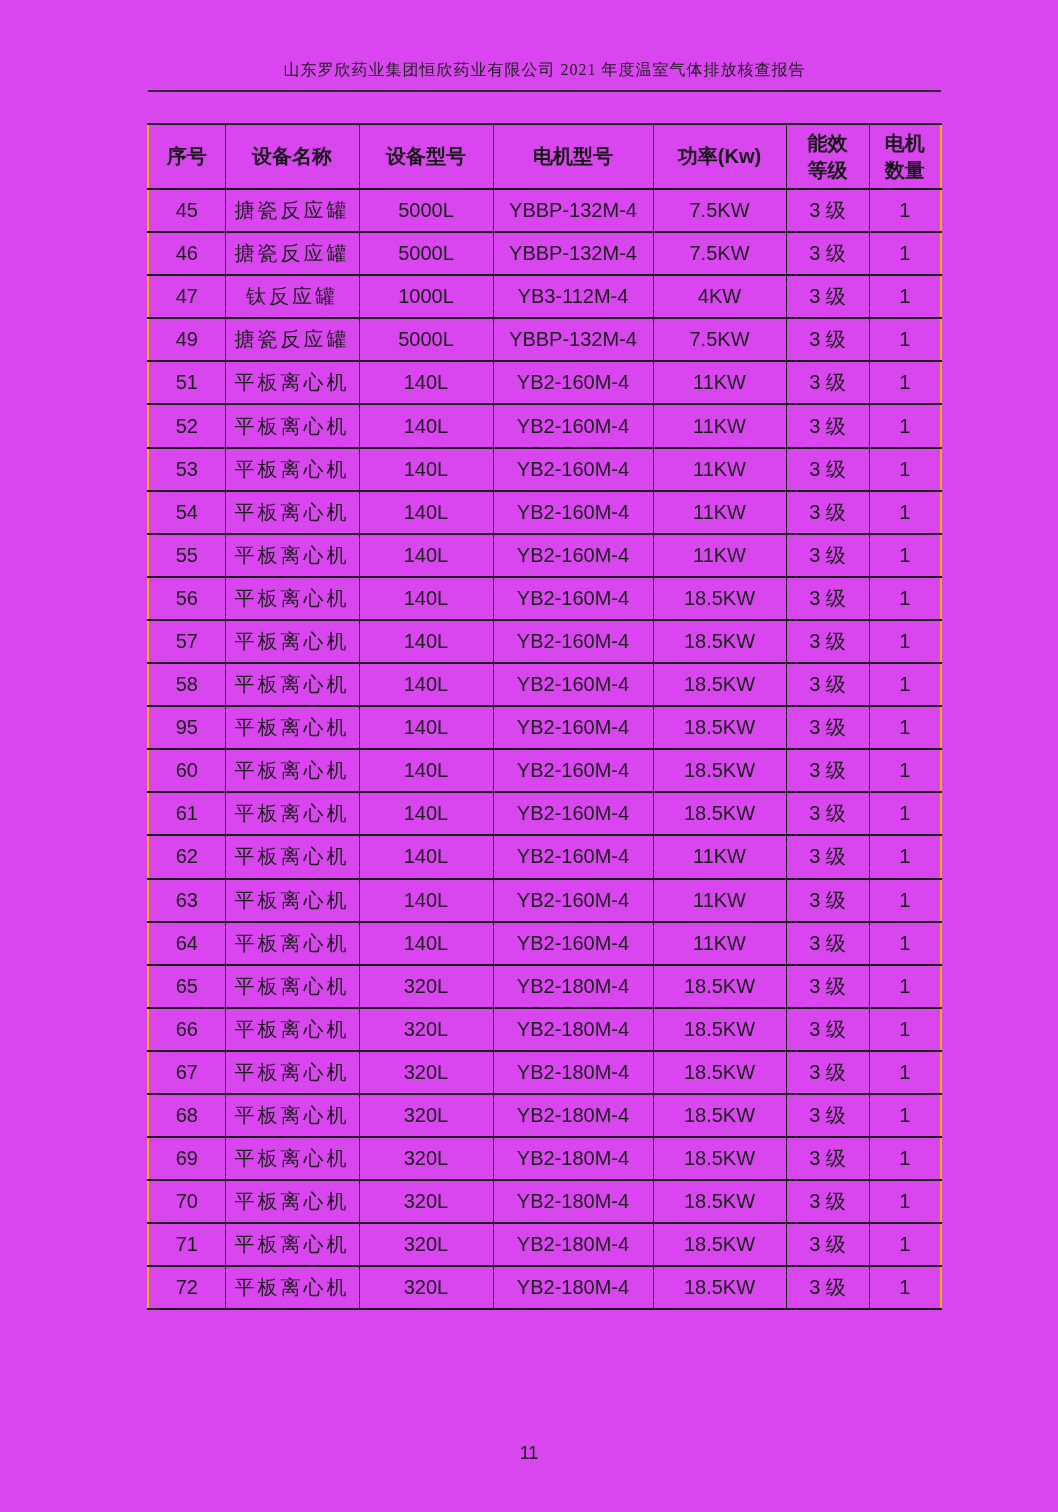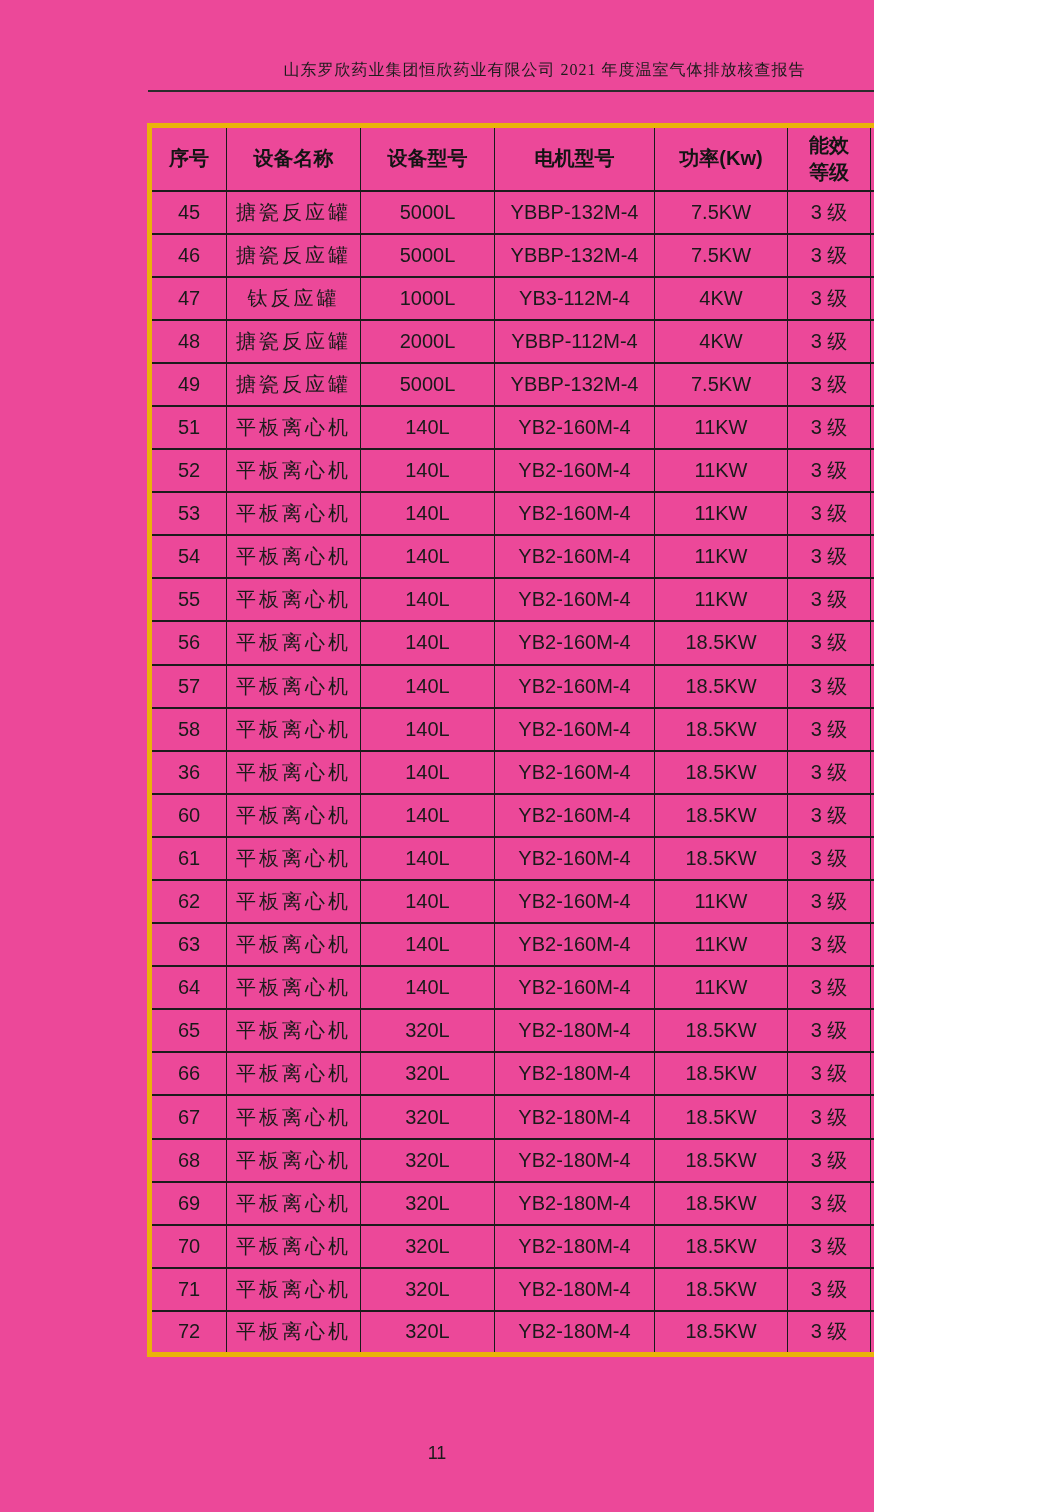--- a/index.html
+++ b/index.html
@@ -2,23 +2,23 @@
 <html><head>
 <meta charset="utf-8">
 <style>
   html, body {
     margin: 0;
     padding: 0;
     background: #ffffff;
   }
   .page {
     position: relative;
-    width: 874px;
+    width: 1058px;
     height: 1512px;
-    background: #ec4899;
+    background: #d946ef;
     color: #111111;
     font-family: "Liberation Sans", sans-serif;
     overflow: hidden;
   }
   .doc-header {
     position: absolute;
     left: 148px;
     top: 60px;
     width: 793px;
     text-align: center;
@@ -29,21 +29,21 @@
     padding-bottom: 9px;
     border-bottom: 2px solid #2b2b2b;
   }
   table.equipment-table {
     position: absolute;
     left: 147px;
     top: 123px;
     width: 793px;
     border-collapse: collapse;
     table-layout: fixed;
-    border: 5px solid #eab308;
+    border: 2px solid #eab308;
   }
   .equipment-table th,
   .equipment-table td {
     border-left: 1px solid #1b1b1b;
     border-right: 1px solid #1b1b1b;
     border-top: 2px solid #1b1b1b;
     border-bottom: 2px solid #1b1b1b;
     text-align: center;
     vertical-align: middle;
     padding: 0;
@@ -135,29 +135,20 @@
         <tr>
           <td>47</td>
           <td>钛反应罐</td>
           <td>1000L</td>
           <td>YB3-112M-4</td>
           <td>4KW</td>
           <td>3 级</td>
           <td>1</td>
         </tr>
         <tr>
-          <td>48</td>
-          <td>搪瓷反应罐</td>
-          <td>2000L</td>
-          <td>YBBP-112M-4</td>
-          <td>4KW</td>
-          <td>3 级</td>
-          <td>1</td>
-        </tr>
-        <tr>
           <td>49</td>
           <td>搪瓷反应罐</td>
           <td>5000L</td>
           <td>YBBP-132M-4</td>
           <td>7.5KW</td>
           <td>3 级</td>
           <td>1</td>
         </tr>
         <tr>
           <td>51</td>
@@ -225,21 +216,21 @@
         <tr>
           <td>58</td>
           <td>平板离心机</td>
           <td>140L</td>
           <td>YB2-160M-4</td>
           <td>18.5KW</td>
           <td>3 级</td>
           <td>1</td>
         </tr>
         <tr>
-          <td>36</td>
+          <td>95</td>
           <td>平板离心机</td>
           <td>140L</td>
           <td>YB2-160M-4</td>
           <td>18.5KW</td>
           <td>3 级</td>
           <td>1</td>
         </tr>
         <tr>
           <td>60</td>
           <td>平板离心机</td>

